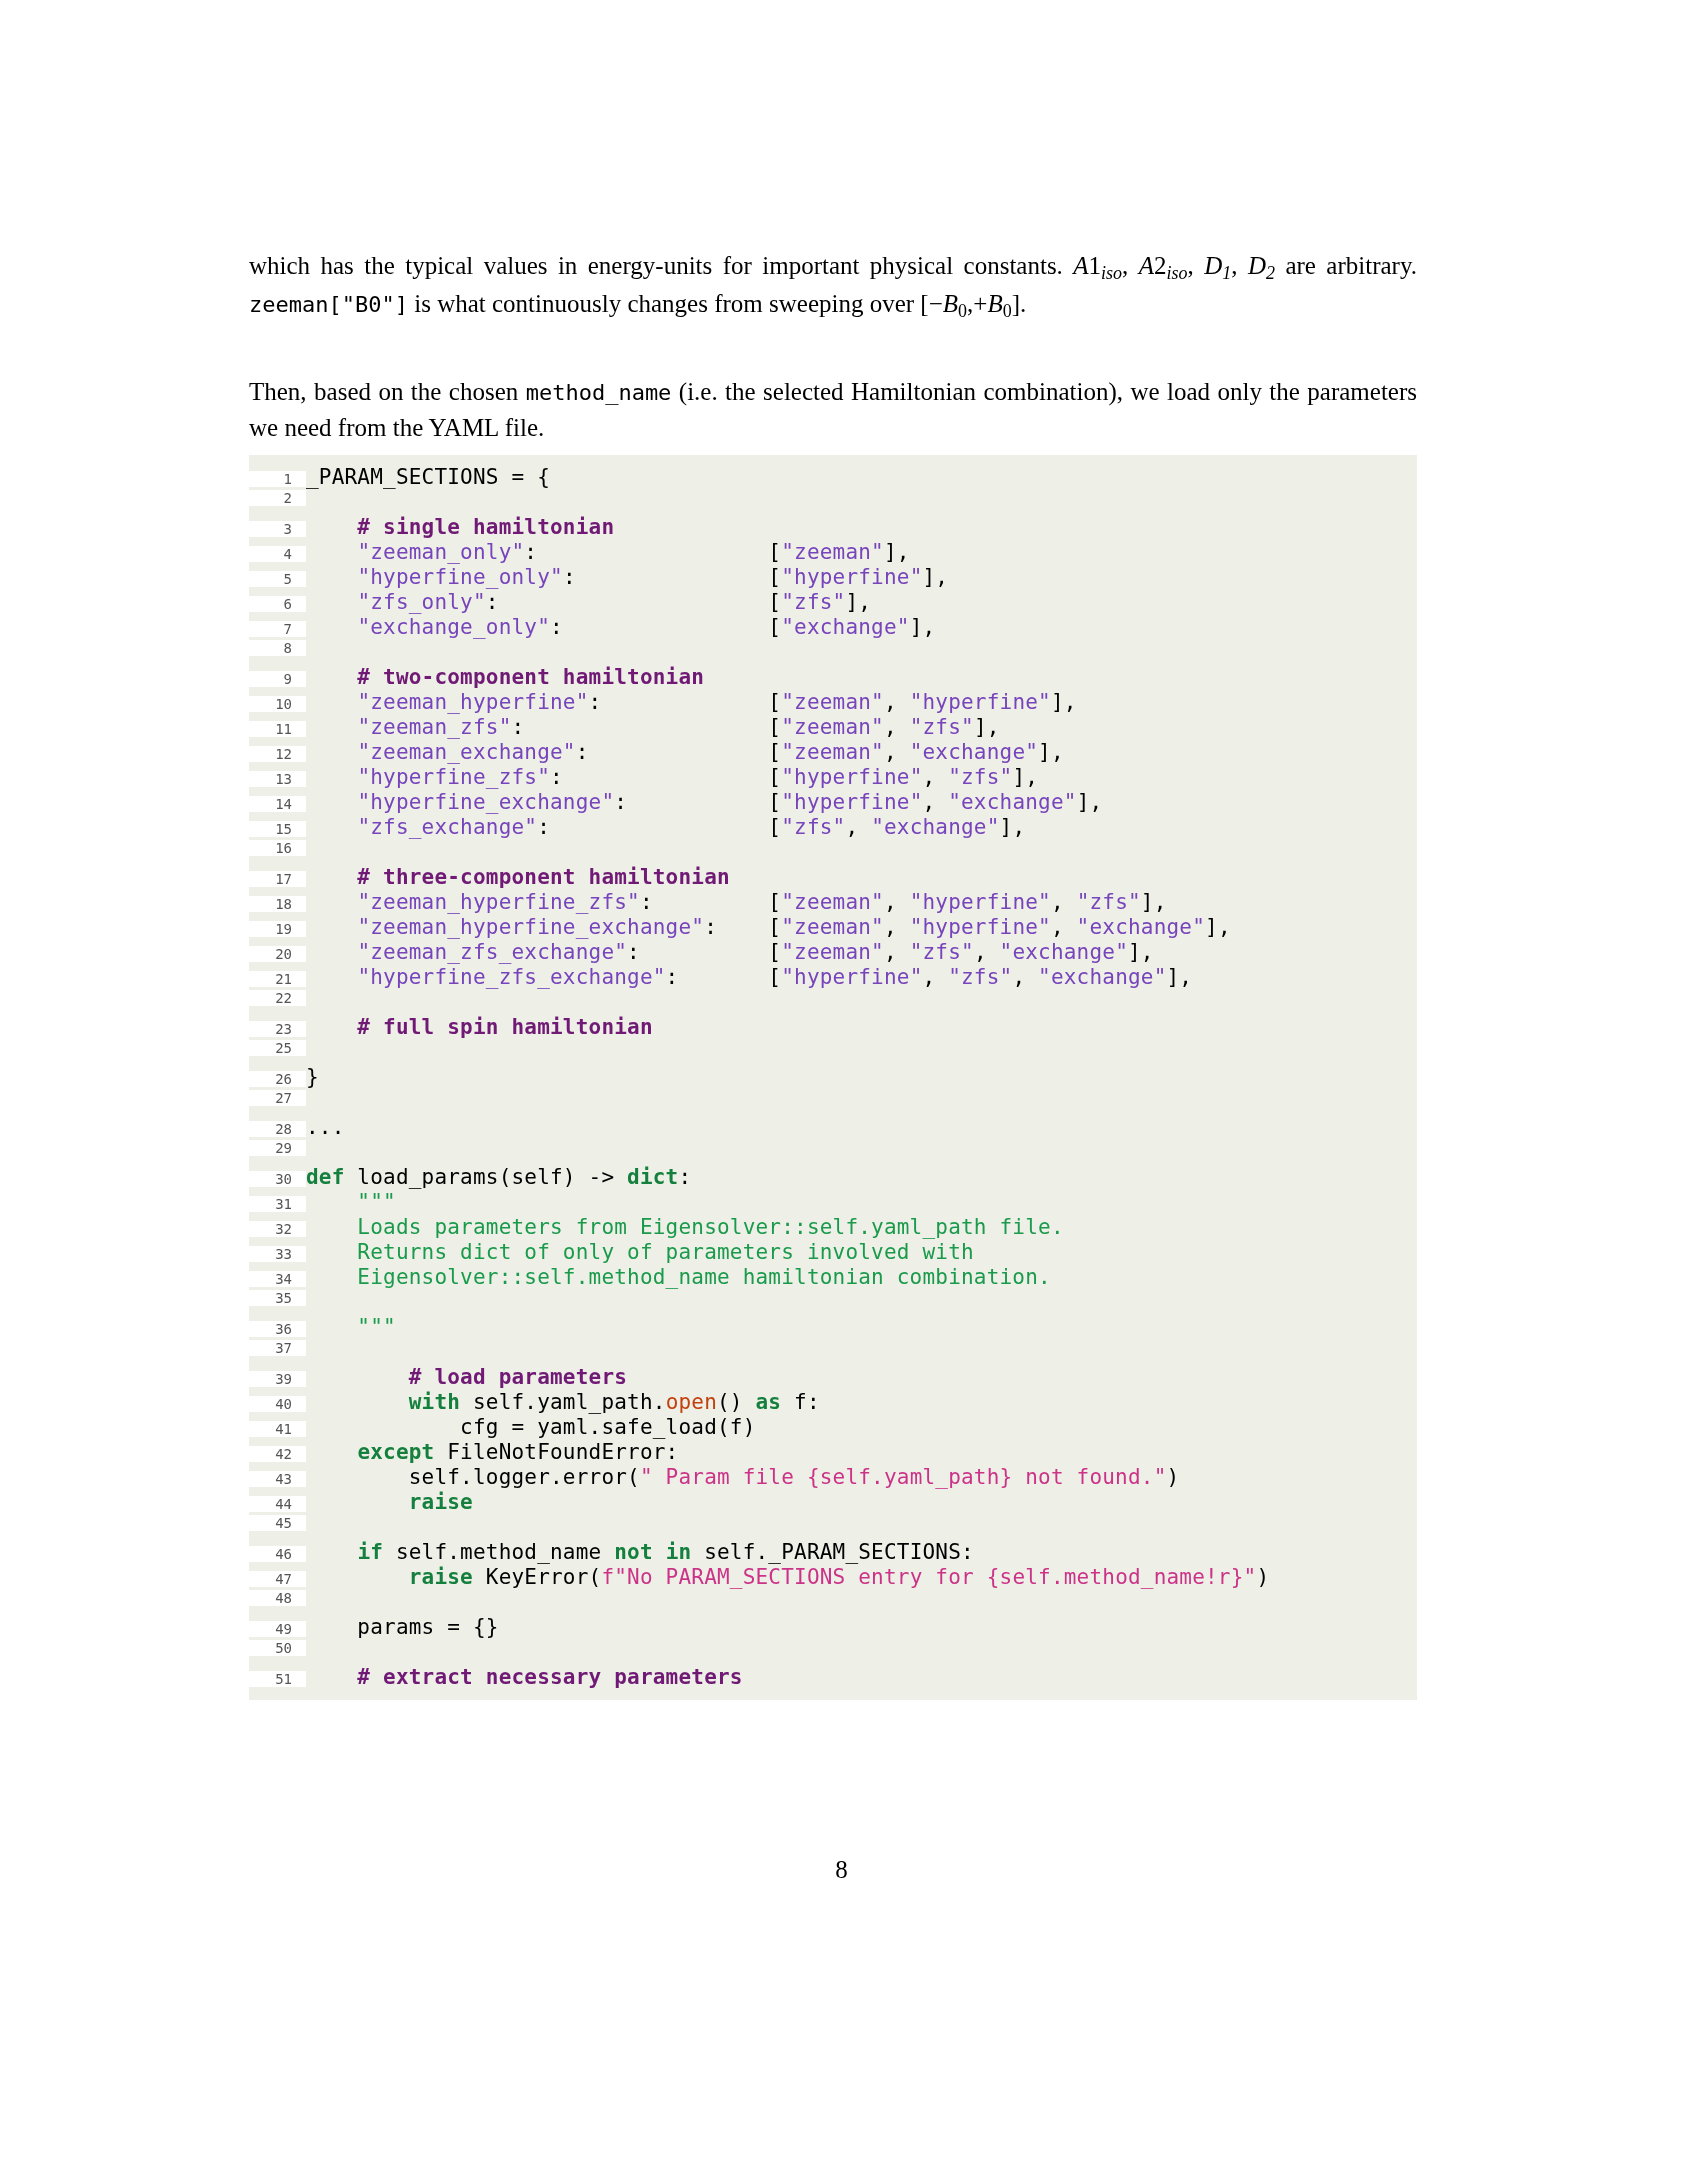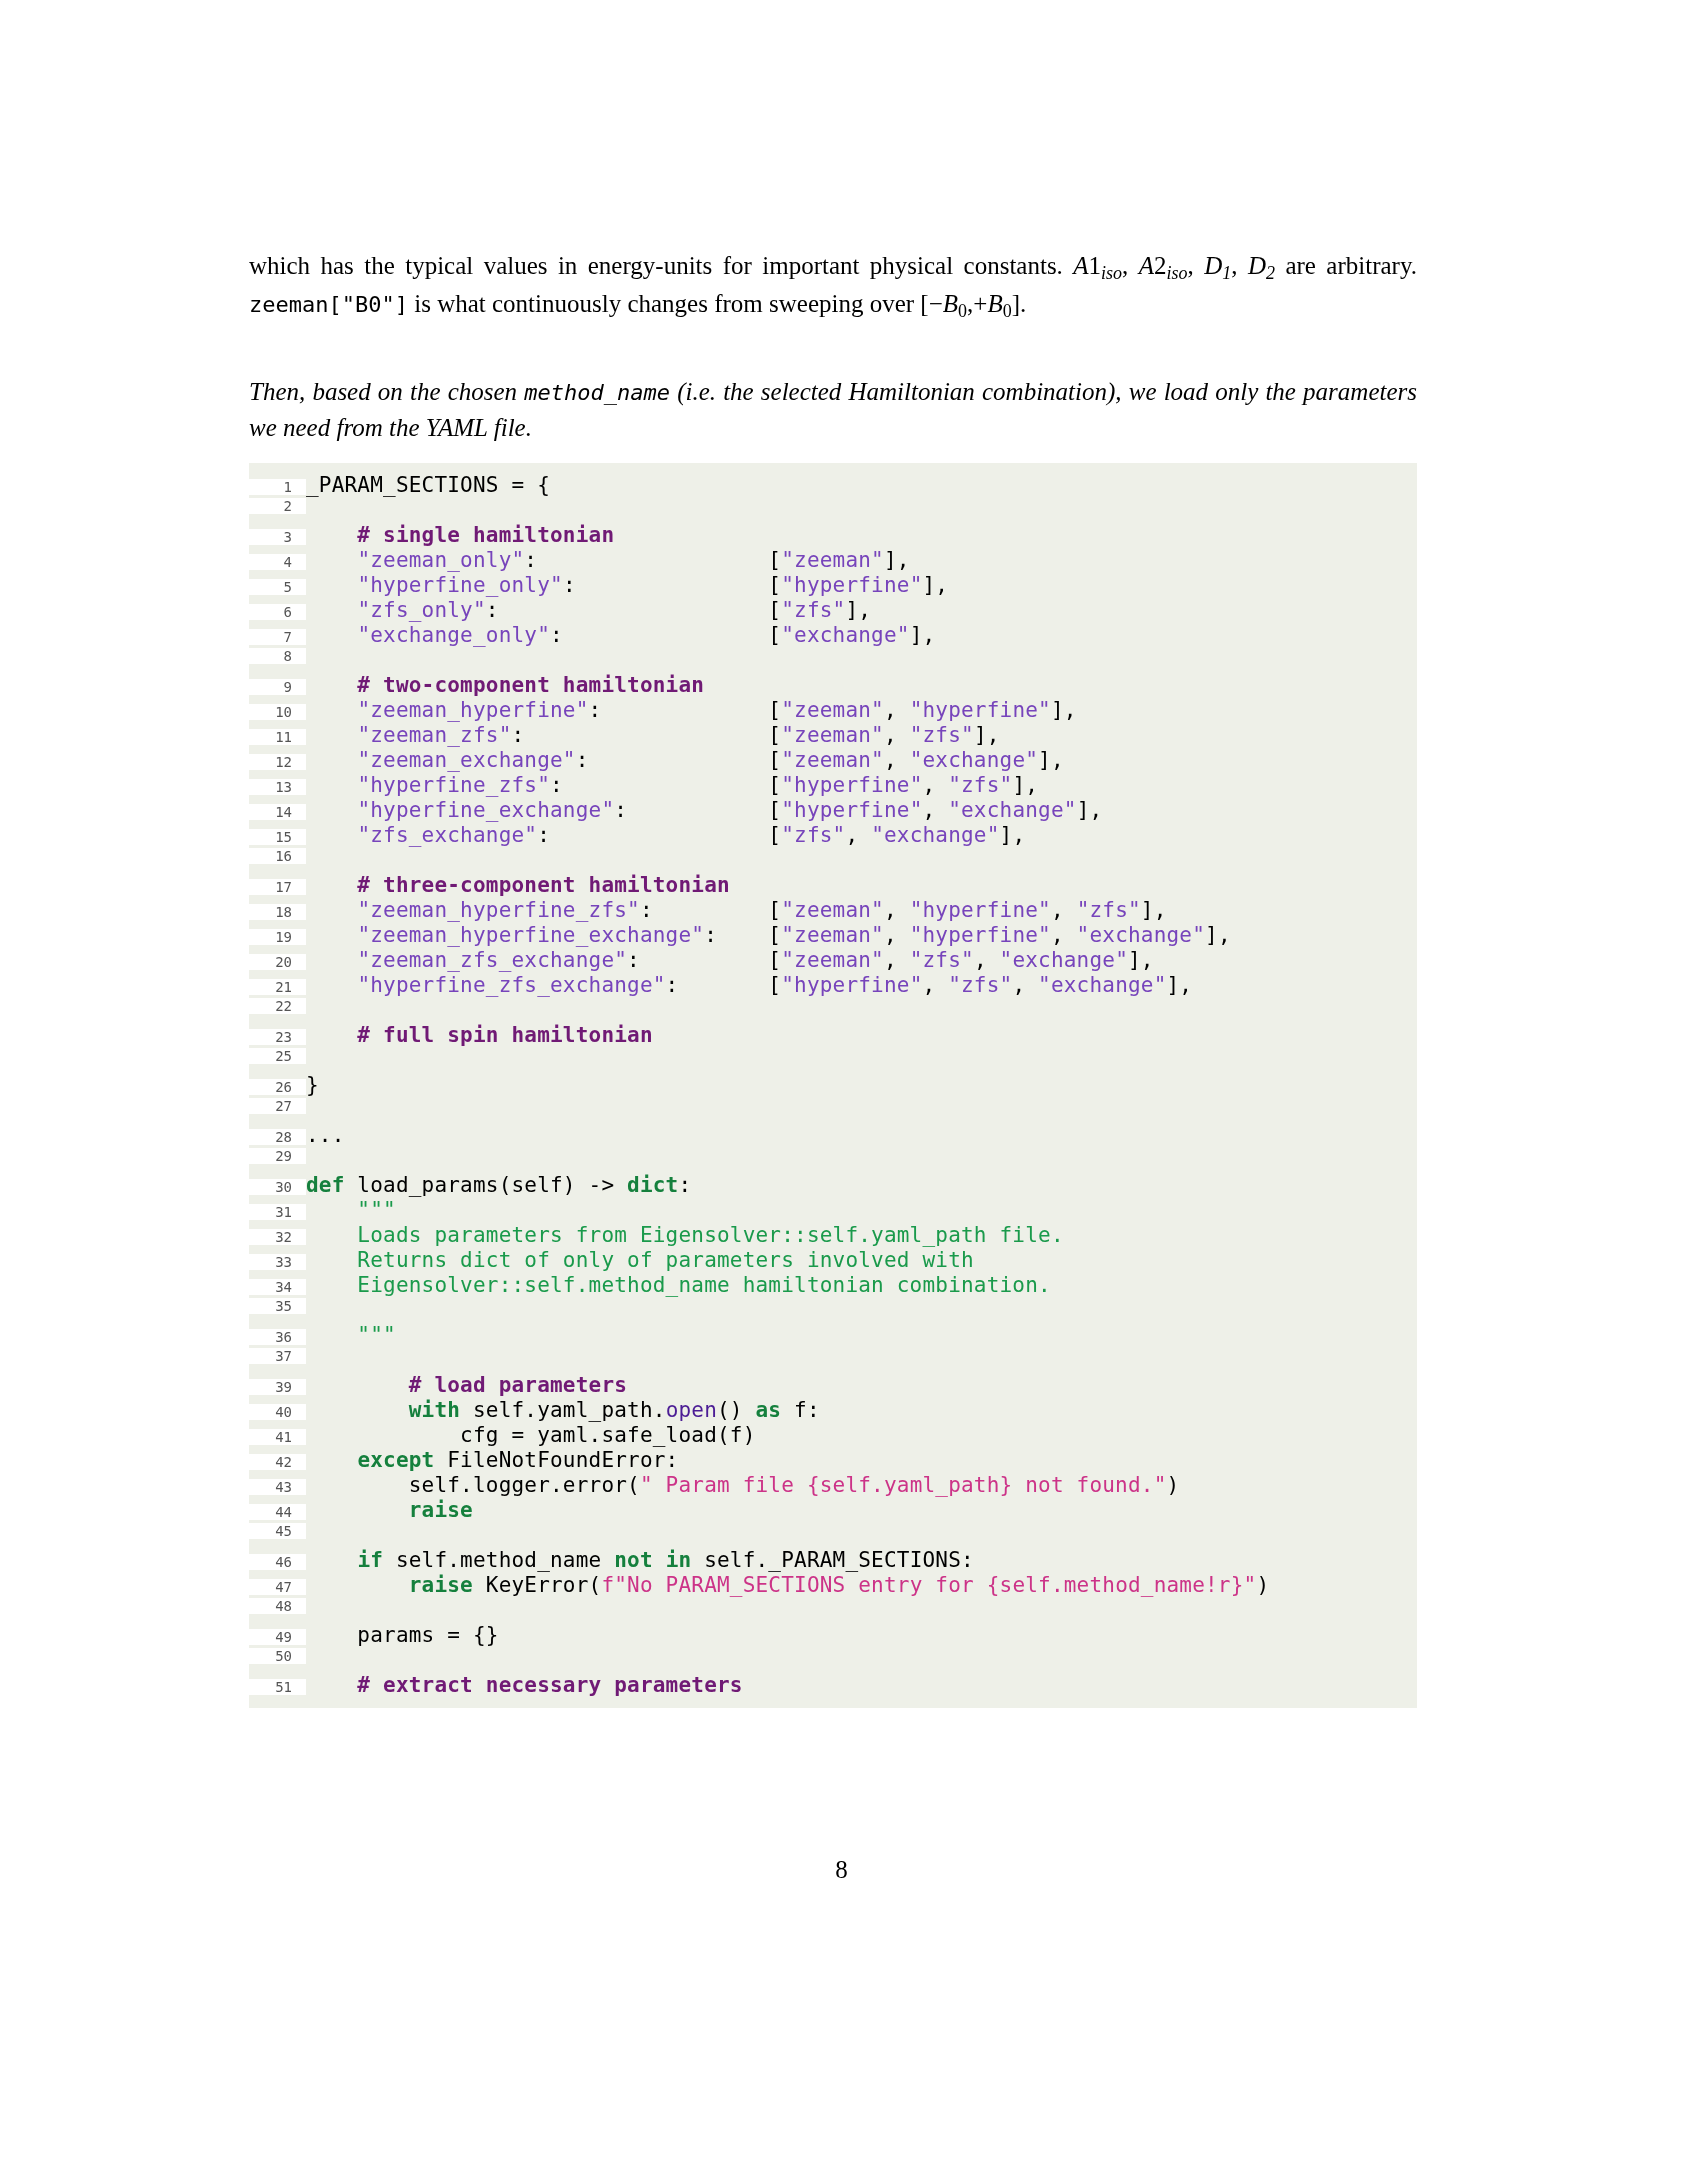--- a/index.html
+++ b/index.html
@@ -28,23 +28,22 @@
   }
   p.para {
     font-size: 25px;
     line-height: 1.45;
     margin: 0 0 0 0;
     text-align: justify;
   }
   p.para2 {
     font-size: 25px;
     line-height: 1.45;
-    margin: 51px 0 16px 0;
+    margin: 51px 0 8px 0;
     text-align: justify;
-    font-style: italic;
   }
   .mono {
     font-family: "DejaVu Sans Mono", monospace;
     font-size: 22px;
   }
   .sub {
     font-size: 0.72em;
     vertical-align: -0.25em;
   }
   .it { font-style: italic; }
@@ -78,21 +77,21 @@
   .linecode {
     font-family: "DejaVu Sans Mono", monospace;
     font-size: 21px;
     letter-spacing: 0.2px;
     color: #000000;
     white-space: pre;
   }
   .tok-kw { color: #15803d; font-weight: bold; }
   .tok-com { color: #701a75; font-weight: bold; }
   .tok-str { color: #7744bb; }
-  .tok-builtin { color: #4c1d95; margin-top: 20px; }
+  .tok-builtin { color: #c2410c; margin-top: 20px; }
   .tok-dstr { color: #1a9a4b; }
   .tok-fstr { color: #cc3388; }
 
   .pagenum {
     position: absolute;
     top: 1856px;
     left: 0;
     width: 1683px;
     text-align: center;
     font-size: 25px;

